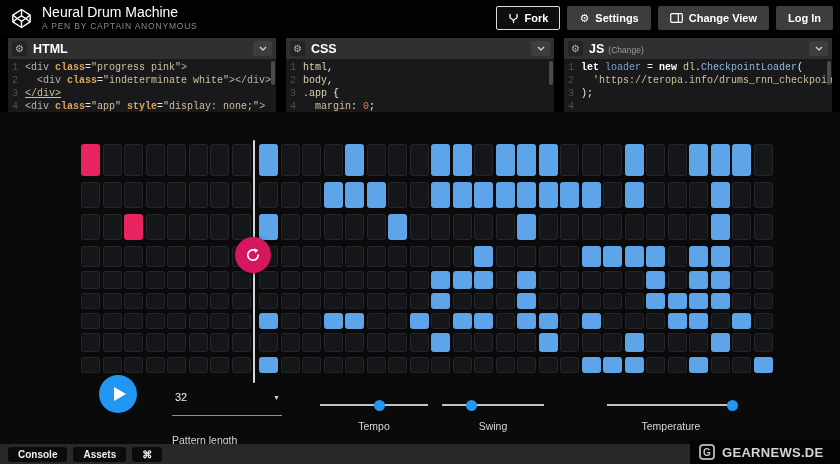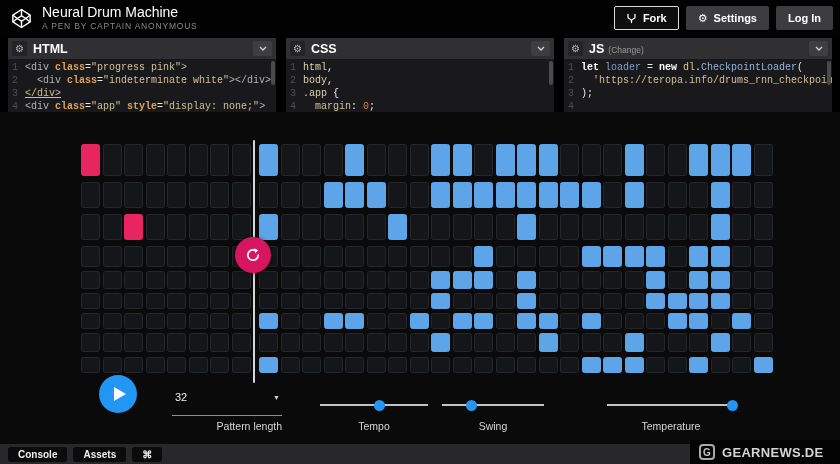--- a/index.html
+++ b/index.html
@@ -66,21 +66,21 @@
 
   
   .play-btn { position:absolute; left:99px; top:263px; width:38px; height:38px; border-radius:50%;
               background:#2196f3; display:flex; align-items:center; justify-content:center; cursor:pointer; }
   .play-tri { width:0; height:0; border-left:12px solid #fff;
               border-top:7px solid transparent; border-bottom:7px solid transparent; margin-left:4px; }
   .plength { position:absolute; left:172px; top:276px; width:110px; height:28px;
              border-bottom:1px solid #8f8f8f; cursor:pointer; }
   .plength-value { position:absolute; left:3px; top:3px; color:#efefef; font-size:11px; }
   .plength-caret { position:absolute; right:2px; top:6px; color:#d0d0d0; font-size:7px; }
-  .plength-label { position:absolute; left:172px; top:308px; width:110px; text-align:right;
+  .plength-label { position:absolute; left:172px; top:322px; width:110px; text-align:left;
                    color:#d6d6d6; font-size:10.5px; }
   .slider { position:absolute; top:292px; height:2px; background:#c2c2c2; cursor:pointer; }
   .slider .thumb { position:absolute; top:-4.5px; width:11px; height:11px; border-radius:50%;
                    background:#2196f3; cursor:pointer; }
   .slider .slabel { position:absolute; top:16px; left:0; width:100%; text-align:center;
                     color:#d6d6d6; font-size:10.5px; }
   .slider-0 { left:320px; width:108px; }
   .slider-1 { left:442px; width:102px; }
   .slider-2 { left:607px; width:128px; }
 
@@ -118,20 +118,27 @@
           <path d="M9 1.5 v2.8 c0 1.8 -3.5 1.6 -3.5 3.4"></path>
         </g>
       </svg>
       <span>Fork</span>
     </div>
     <div class="hbtn">
       <span style="font-family:'DejaVu Sans',sans-serif;">⚙</span>
       <span>Settings</span>
     </div>
     <div class="hbtn">
+      <svg width="13" height="10" viewBox="0 0 13 10">
+        <rect x="0.7" y="0.7" width="11.6" height="8.6" rx="1" stroke="#fff" stroke-width="1.2" fill="none"></rect>
+        <line x1="8.3" y1="1" x2="8.3" y2="9" stroke="#fff" stroke-width="1.2"></line>
+      </svg>
+      <span>Change View</span>
+    </div>
+    <div class="hbtn">
       <span>Log In</span>
     </div>
   </div>
 </div>
 
 <div class="panels">
   <div class="panel">
     <div class="panel-header">
       <div class="gearbox">⚙</div>
       <span class="panel-title">HTML</span>

